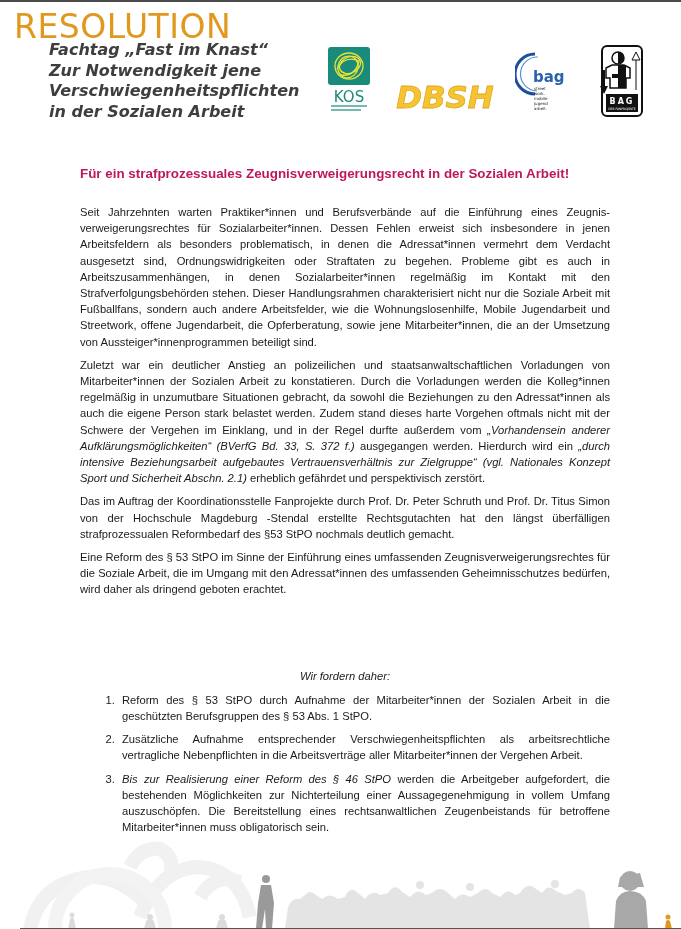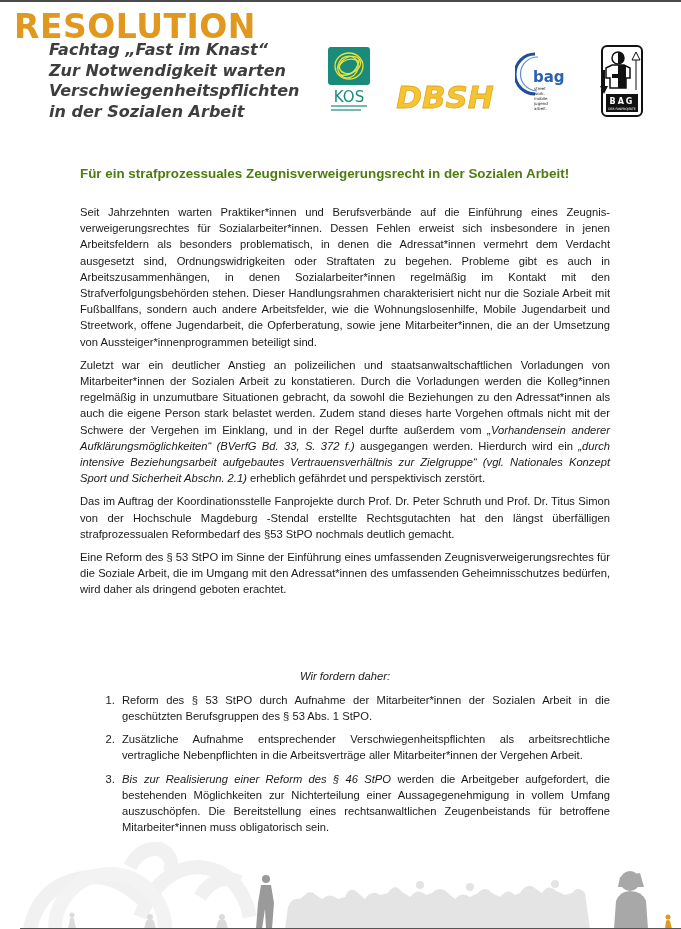--- a/index.html
+++ b/index.html
@@ -7,39 +7,39 @@
     width: 681px; height: 929px; position: relative; overflow: hidden;
     background: #ffffff;
     font-family: "Liberation Sans", "DejaVu Sans", sans-serif;
     color: #1a1a1a;
   }
   .top-rule { position: absolute; left: 0; top: 0; width: 681px; height: 2px; background: #4a4a4a; }
   .bottom-rule { position: absolute; left: 20px; right: 0; bottom: 0; height: 1px; background: #555; }
 
   .resolution {
     position: absolute; left: 14px; top: 10px;
-    font-family: "DejaVu Sans", sans-serif; font-weight: bold;
+    font-family: "DejaVu Sans", sans-serif; font-weight: normal;
     font-size: 33px; letter-spacing: 0.5px; color: #e0981f; line-height: 1;
   }
   .header-sub {
     position: absolute; left: 49px; top: 40px;
     font-family: "DejaVu Sans", sans-serif; font-weight: bold;
     color: #3e3e3e; font-size: 16px; line-height: 20.5px;
   }
   .header-sub div { white-space: nowrap; font-style: italic; }
 
   .logo { position: absolute; }
   .logo-kos { left: 327px; top: 47px; width: 44px; height: 66px; }
   .logo-dbsh { left: 395px; top: 60px; width: 102px; height: 34px; margin-top: 19px; }
   .logo-bag { left: 515px; top: 50px; width: 52px; height: 62px; }
   .logo-bag-fan { left: 598px; top: 44px; width: 48px; height: 74px; }
 
   .title {
     position: absolute; left: 80px; top: 166px;
-    font-size: 13.4px; font-weight: bold; color: #4d7c0f; white-space: nowrap;
+    font-size: 13.4px; font-weight: bold; color: #be185d; white-space: nowrap;
   }
   .body {
     position: absolute; left: 80px; top: 204px; width: 530px;
     font-size: 11.2px; line-height: 16.2px; color: #1a1a1a;
   }
   .body p { margin: 0 0 7px 0; text-align: justify; hyphens: manual; }
   .body p.intro { margin-top: 70px; margin-bottom: 8px; text-align: center; font-style: italic; }
   .body ol { margin: 0; padding-left: 38px; }
   .body ol li { text-align: justify; margin-bottom: 7px; padding-left: 4px; }
   .it { font-style: italic; }
@@ -47,21 +47,21 @@
   .footer-art { position: absolute; left: 0; bottom: 0; width: 681px; height: 92px; }
 </style>
 </head>
 <body>
 
 <div class="top-rule"></div>
 
 <div class="resolution">RESOLUTION</div>
 <div class="header-sub">
   <div>Fachtag „Fast im Knast“</div>
-  <div>Zur Notwendigkeit warten</div>
+  <div>Zur Notwendigkeit jene</div>
   <div>Verschwiegenheitspflichten</div>
   <div>in der Sozialen Arbeit</div>
 </div>
 
 <div class="logo logo-kos">
   <svg width="44" height="66" viewBox="0 0 44 66">
     <rect x="1" y="0" width="42" height="38" rx="3" fill="#1a8a7a"></rect>
     <g fill="none" stroke="#e8e23a" stroke-width="1.3">
       <ellipse cx="22" cy="19" rx="14" ry="13"></ellipse>
       <ellipse cx="21" cy="20" rx="10" ry="11" transform="rotate(30 21 20)"></ellipse>

